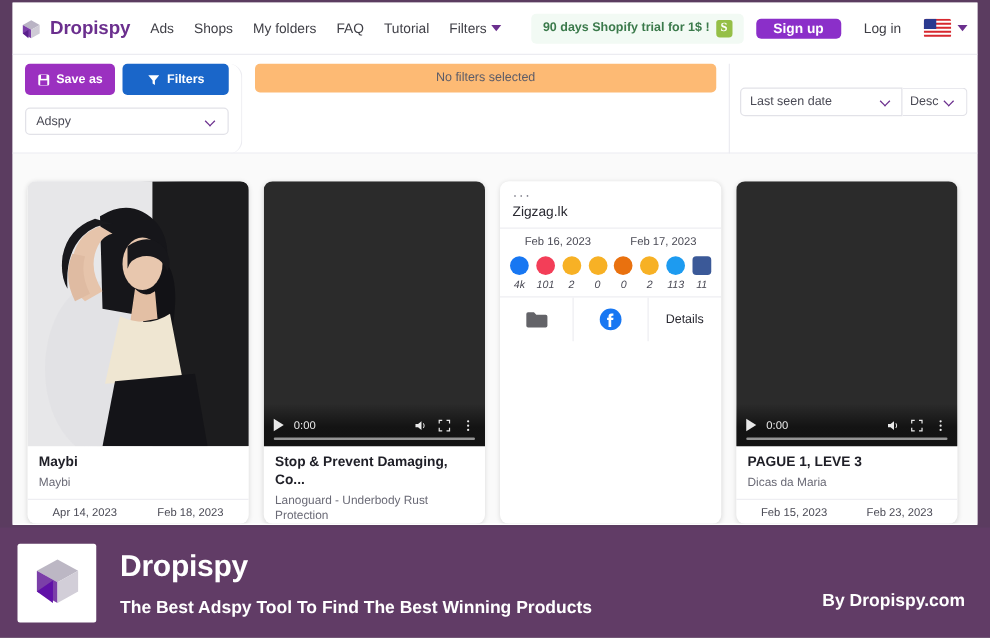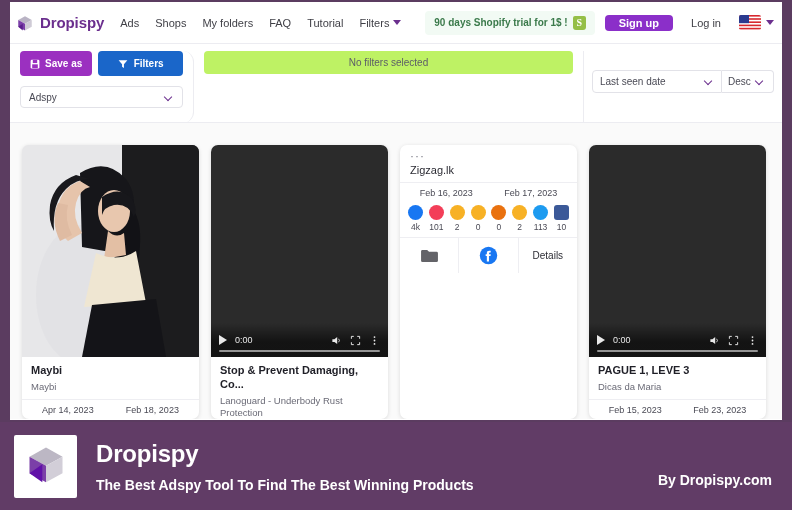--- a/index.html
+++ b/index.html
@@ -169,21 +169,21 @@
     border-bottom: 1.6px solid #6b2f8e;
     transform: rotate(45deg);
   }
   .fb-mid {
     flex: 1 1 auto;
     padding: 0 10px;
     border-right: 1px solid #ececf1;
     height: 72px;
   }
   .no-filters {
-    background: #bef264;
+    background: #fdba74;
     border-radius: 4px;
     height: 23px;
     display: flex; align-items: center; justify-content: center;
     font-size: 10px; color: #5c5c68;
   }
   .fb-right {
     width: 198px;
     padding: 0 8px;
     height: 60px;
     display: flex; gap: 0; align-items: center;
@@ -290,21 +290,21 @@
   
   .reactions {
     display: flex; justify-content: space-between;
     padding: 4px 8px 5px 8px;
   }
   .rx { display: flex; flex-direction: column; align-items: center; gap: 2px; }
   .rx-badge {
     width: 15px; height: 15px; border-radius: 50%;
     display: block;
   }
-  .rx-count { font-size: 8.5px; color: #4a4a55; }
+  .rx-count { font-size: 8.5px; color: #4a4a55; font-style: italic; }
 
   
   .zz-head { padding: 8px 10px 6px 10px; }
   .zz-dots { font-size: 12px; color: #7a7a86; line-height: 6px; letter-spacing: 1px; }
   .zz-name { font-size: 11px; color: #2b2b33; margin-top: 5px; }
   .zz-actions {
     display: flex;
     border-top: 1px solid #eeeef2;
     height: 36px;
   }
@@ -563,21 +563,21 @@
           <div class="rx">
             <span class="rx-badge" style="background:#f7b125"></span>
             <span class="rx-count">2</span>
           </div>
           <div class="rx">
             <span class="rx-badge" style="background:#1d9bf0"></span>
             <span class="rx-count">113</span>
           </div>
           <div class="rx">
             <span class="rx-badge" style="background:#3b5998;border-radius:3px"></span>
-            <span class="rx-count">10</span>
+            <span class="rx-count">11</span>
           </div>
         </div>
         <div class="zz-actions">
           <div class="zz-act">
             <span>
               <svg class="folder-icon" viewBox="0 0 20 16">
                 <path d="M1 3.5a1.5 1.5 0 0 1 1.5-1.5h5l2 2h8A1.5 1.5 0 0 1 19 5.5v8A1.5 1.5 0 0 1 17.5 15h-15A1.5 1.5 0 0 1 1 13.5z" fill="#636368"></path>
               </svg>
             </span>
           </div>

